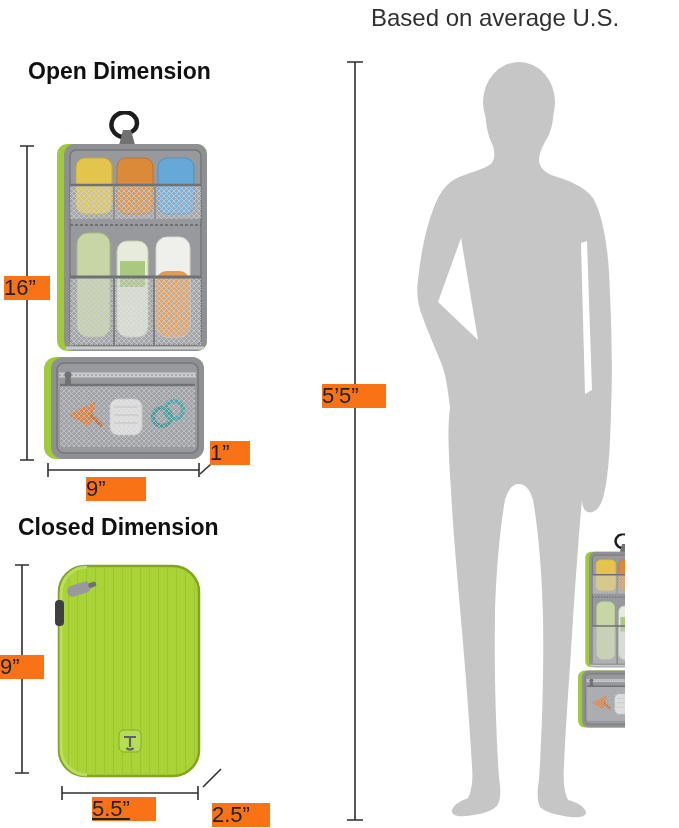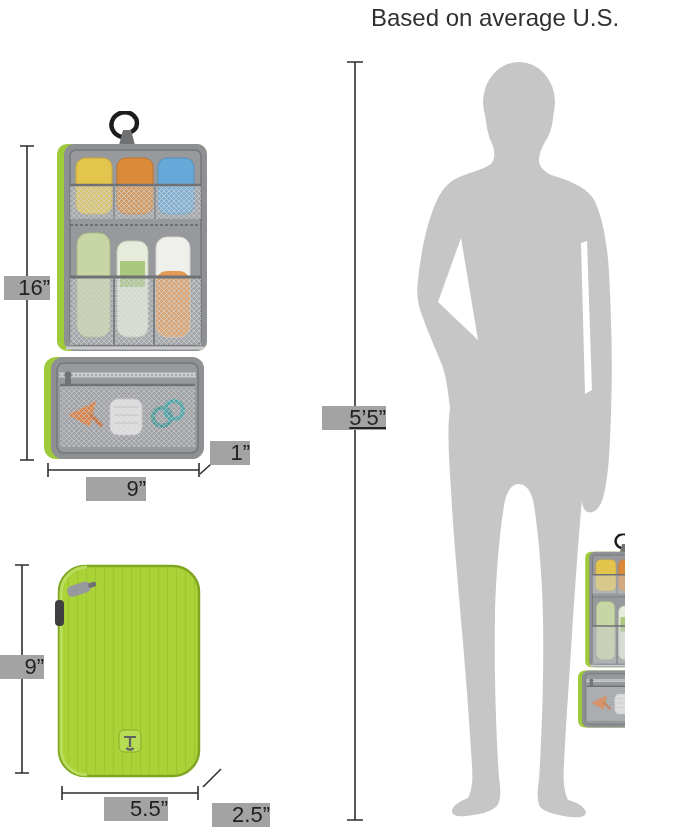--- a/index.html
+++ b/index.html
@@ -13,21 +13,21 @@
     left:340px; top:3px; width:310px; text-align:center;
     font-size:24px; line-height:29px; color:#303030;
   }
   .heading {
     font-size:23px; font-weight:700; color:#101010; white-space:nowrap;
   }
   .h-open  { left:28px; top:58px; }
   .h-closed{ left:18px; top:514px; }
   .lbl {
     position:absolute; font-size:22px; line-height:24px; color:#222;
-    text-align:right; background:#a3a3a3; white-space:nowrap;
+    text-align:left; background:#f97316; white-space:nowrap;
   }
   svg { display:block; }
   #dims { left:0; top:0; pointer-events:none; }
 </style>
 </head>
 <body>
 
 <div id="stage">
 
   <svg width="0" height="0" style="position:absolute" aria-hidden="true">
@@ -110,20 +110,22 @@
         <rect x="16" y="274" width="135" height="62" fill="#b5b8bb" opacity="0.22"></rect>
         <line x1="16" y1="274" x2="151" y2="274" stroke="#717376" stroke-width="2.5"></line>
       </symbol>
     </defs>
   </svg>
 
   <div class="abs note">
     <div>Based on average U.S.</div>
   </div>
 
+  <div class="abs heading h-open">Open Dimension</div>
+  <div class="abs heading h-closed">Closed Dimension</div>
 
   <svg class="abs" style="left:44px; top:110px;" width="165" height="352" viewBox="0 0 165 350">
     <use href="#openbag"></use>
   </svg>
 
   <svg class="abs" style="left:388px; top:60px;" width="262" height="762" viewBox="0 0 262 762">
     <g fill="#c6c6c6">
       <path d="
         M132,4
         C150,4 162,16 165,38
@@ -209,17 +211,17 @@
       <path d="M203,787 L221,769"></path>
 
       <path d="M355,62 V820 M347,62 H363 M347,820 H363"></path>
     </g>
   </svg>
 
   <div class="lbl" style="left:4px;   top:276px; width:46px;">16”</div>
   <div class="lbl" style="left:86px;  top:477px; width:60px;">9”</div>
   <div class="lbl" style="left:210px; top:441px; width:40px;">1”</div>
   <div class="lbl" style="left:0px;   top:655px; width:44px;">9”</div>
-  <div class="lbl" style="left:104px;  top:797px; width:64px;">5.5”</div>
+  <div class="lbl" style="left:92px;  top:797px; width:64px;text-decoration:underline;">5.5”</div>
   <div class="lbl" style="left:212px; top:755px; width:58px;margin-top:48px;">2.5”</div>
-  <div class="lbl" style="left:322px; top:406px; width:64px;text-decoration:underline;">5’5”</div>
+  <div class="lbl" style="left:322px; top:384px; width:64px;">5’5”</div>
 
 </div>
 
 </body></html>

